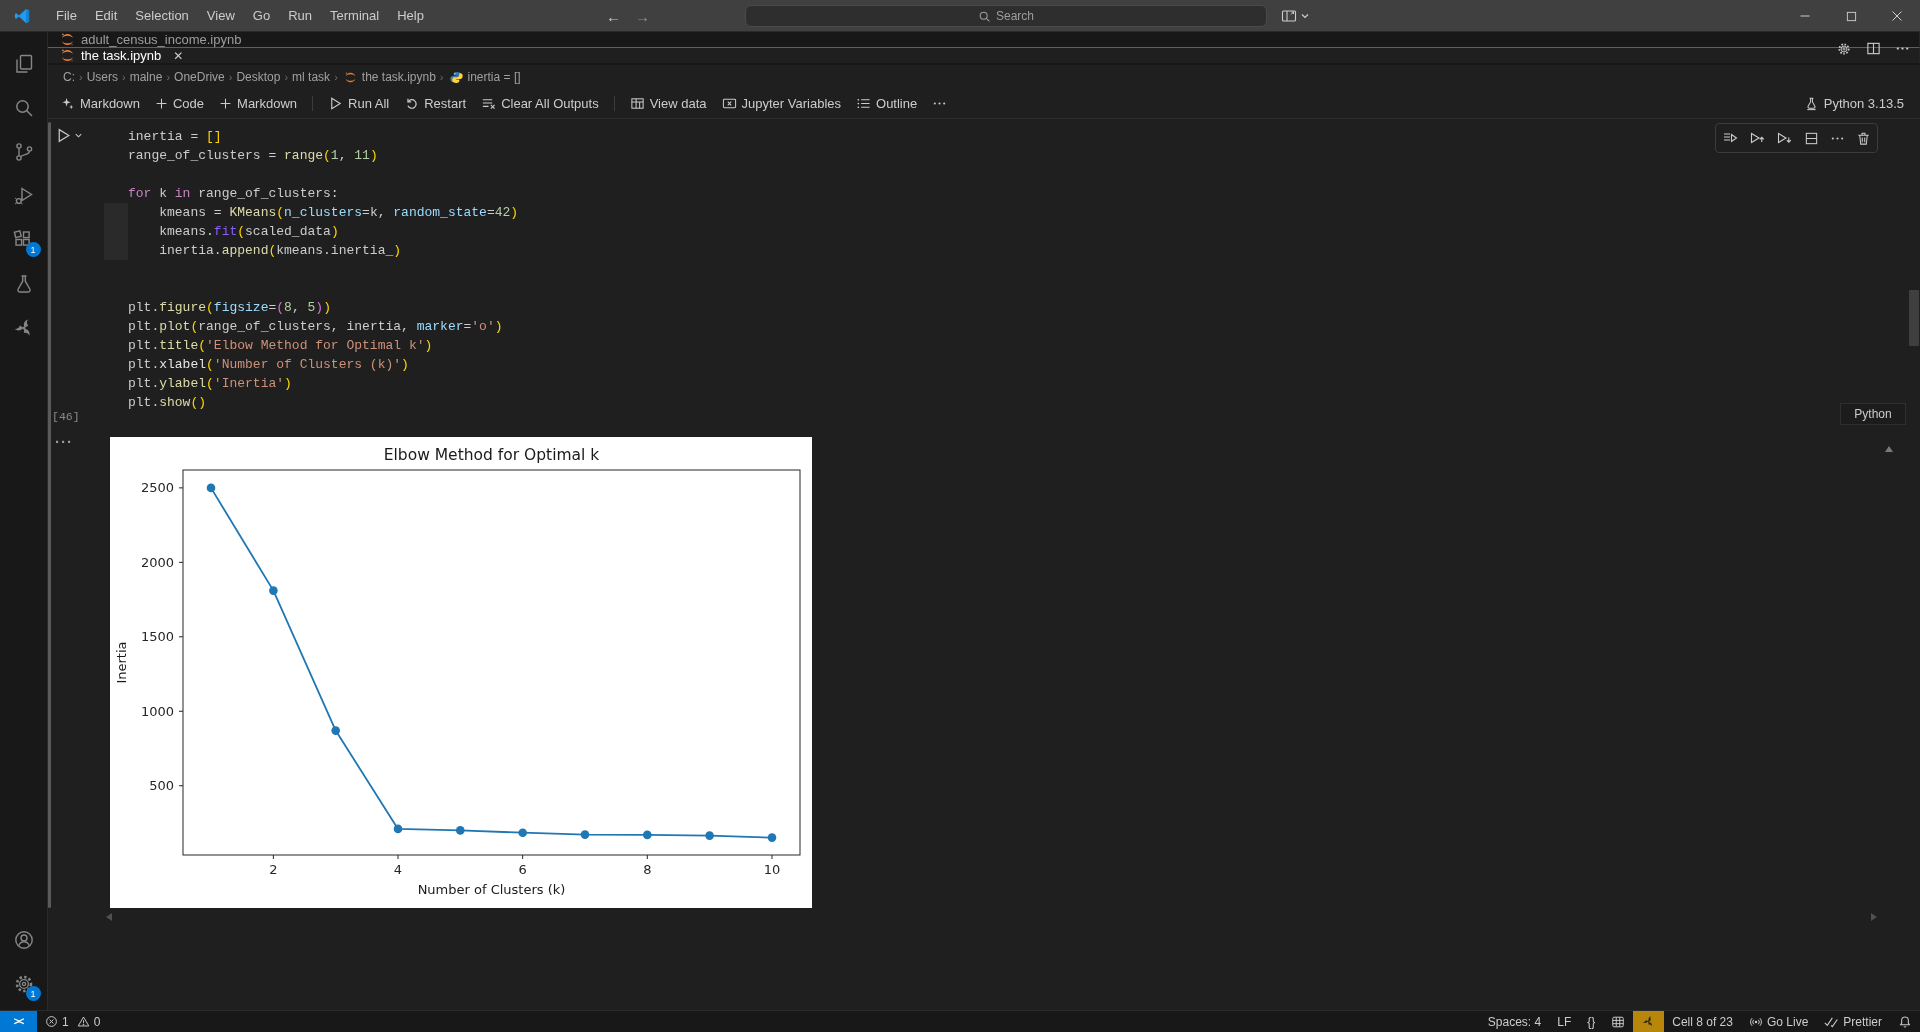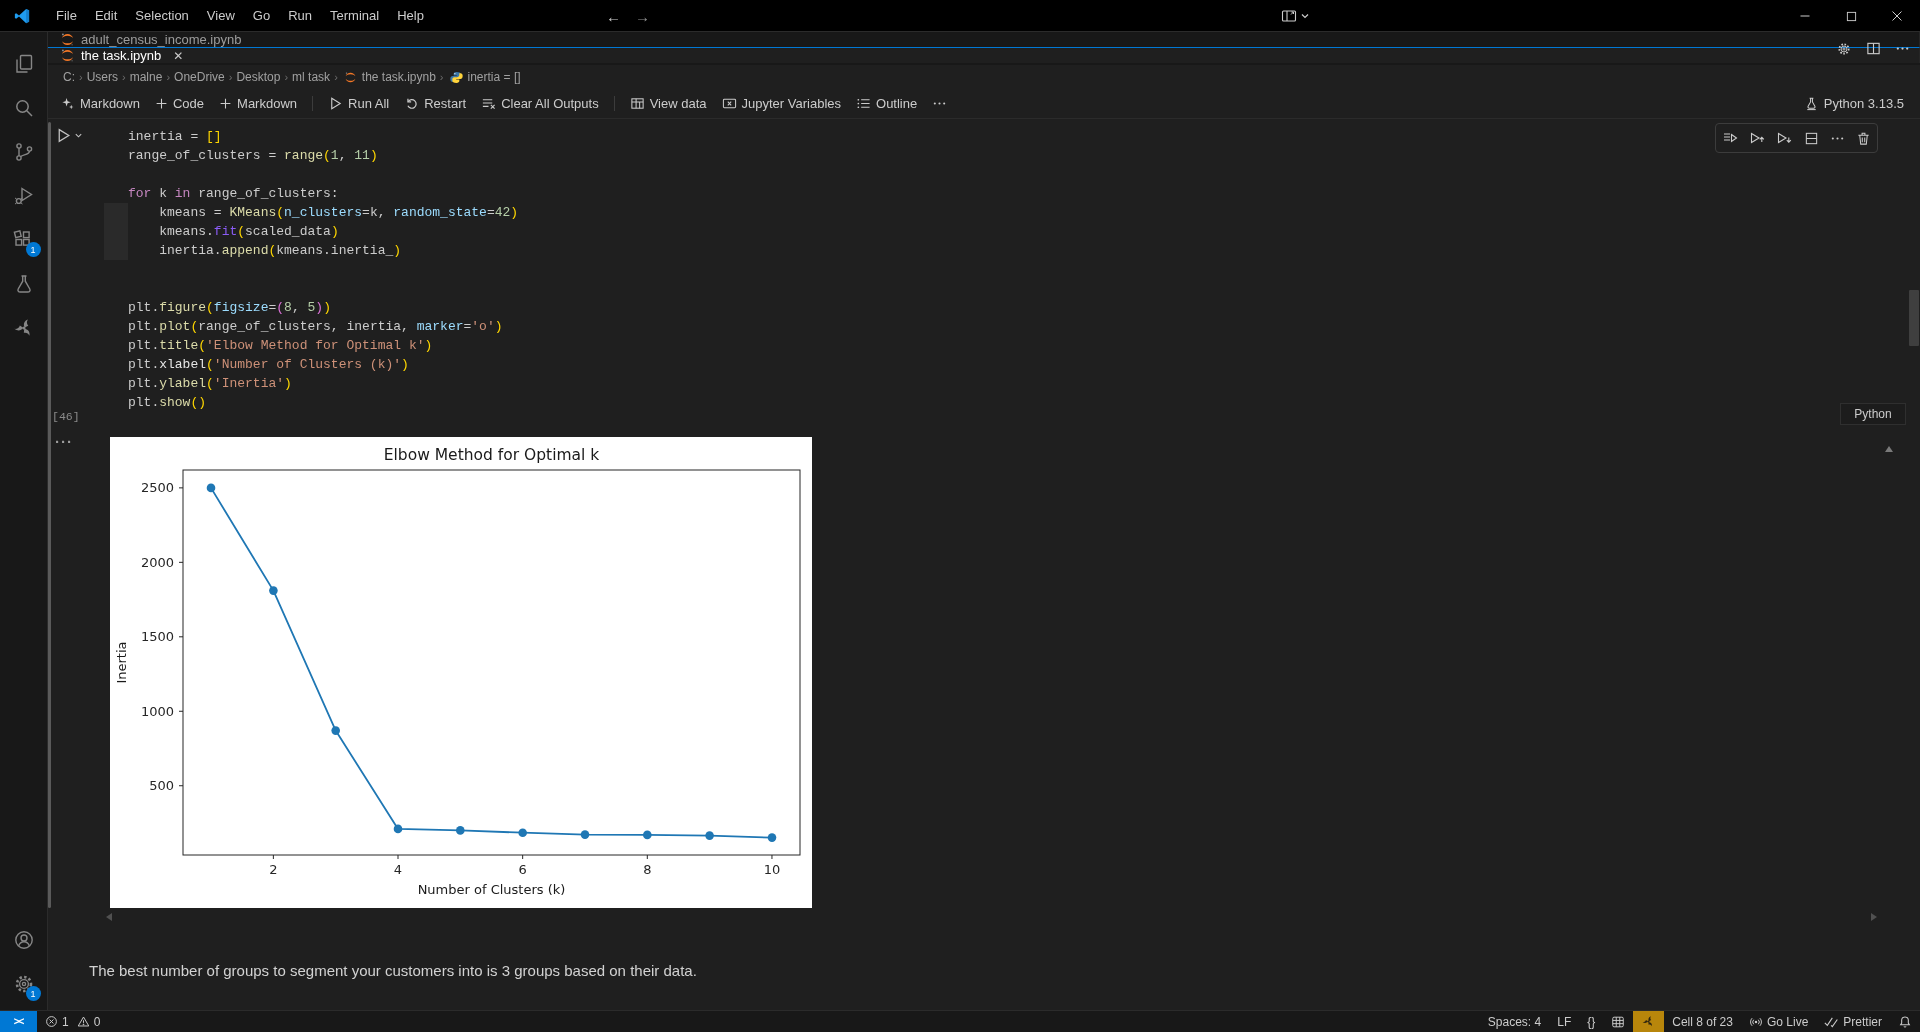--- a/index.html
+++ b/index.html
@@ -1,21 +1,21 @@
 <!DOCTYPE html>
 <html><head>
 <meta charset="utf-8">
 <style>
   * { margin:0; padding:0; box-sizing:border-box; }
   html,body { width:1920px; height:1032px; overflow:hidden; background:#1f1f1f;
               font-family:"Liberation Sans","DejaVu Sans",sans-serif; }
   .icon svg { display:block; }
 
   
-  .titlebar { position:relative; height:32px; background:#000000; border-bottom:1px solid #2b2b2b;
+  .titlebar { position:relative; height:32px; background:#404040; border-bottom:1px solid #2b2b2b;
               display:flex; align-items:center; color:#cccccc; }
   .vscode-logo { margin-left:13px; display:flex; }
   .menus { display:flex; margin-left:16px; }
   .menu-item { padding:0 9px; font-size:13px; line-height:32px; color:#cccccc; cursor:default; }
   .nav-arrows { position:absolute; left:606px; top:0; height:32px; display:flex; align-items:center; gap:14px; }
   .nav-arrow { font-size:15px; color:#cccccc; }
   .nav-arrow.fwd { color:#8f8f8f; }
   .searchbox { position:absolute; left:745px; top:5px; width:522px; height:22px; background:#2e2e2e;
                border:1px solid #4a4a4a; border-radius:6px; display:flex; align-items:center;
                justify-content:center; gap:5px; color:#9d9d9d; font-size:12px; }
@@ -107,20 +107,29 @@
     <span class="menu-item">Selection</span>
     <span class="menu-item">View</span>
     <span class="menu-item">Go</span>
     <span class="menu-item">Run</span>
     <span class="menu-item">Terminal</span>
     <span class="menu-item">Help</span>
   </div>
   <div class="nav-arrows">
     <span class="nav-arrow">←</span>
     <span class="nav-arrow fwd">→</span>
+  </div>
+  <div class="searchbox">
+    <span class="icon">
+      <svg width="13" height="13" viewBox="0 0 16 16" fill="none" stroke="#9d9d9d" stroke-width="1.3">
+          <circle cx="7" cy="7" r="4.3"></circle>
+          <path d="M10.2 10.2L14 14"></path>
+        </svg>
+    </span>
+    <span>Search</span>
   </div>
   <div class="layout-btn">
     <span class="icon">
       <svg width="16" height="16" viewBox="0 0 16 16" fill="none" stroke="#cccccc" stroke-width="1.1">
           <rect x="1.5" y="3" width="13" height="10" rx="1"></rect>
           <path d="M6 3v10"></path>
           <path d="M10 6.5l2.5-2.5M12.5 6V4h-2" stroke-width="1"></path>
         </svg>
     </span>
     <span class="icon">
@@ -534,21 +543,20 @@
         <svg width="8" height="10" viewBox="0 0 8 10" fill="#505050">
             <path d="M7 1L1 5l6 4z"></path>
           </svg>
       </span>
       <span class="hscroll-arrow right icon">
         <svg width="8" height="10" viewBox="0 0 8 10" fill="#505050">
             <path d="M1 1l6 4-6 4z"></path>
           </svg>
       </span>
 
-      <div class="markdown-cell">The best number of groups to segment your customers into is 3 groups based on their data.</div>
 
       <div class="v-scrollbar"></div>
     </div>
   </div>
 </div>
 
 <div class="statusbar">
   <div class="sb-remote">
       <span>&gt;&lt;</span>
     </div>

